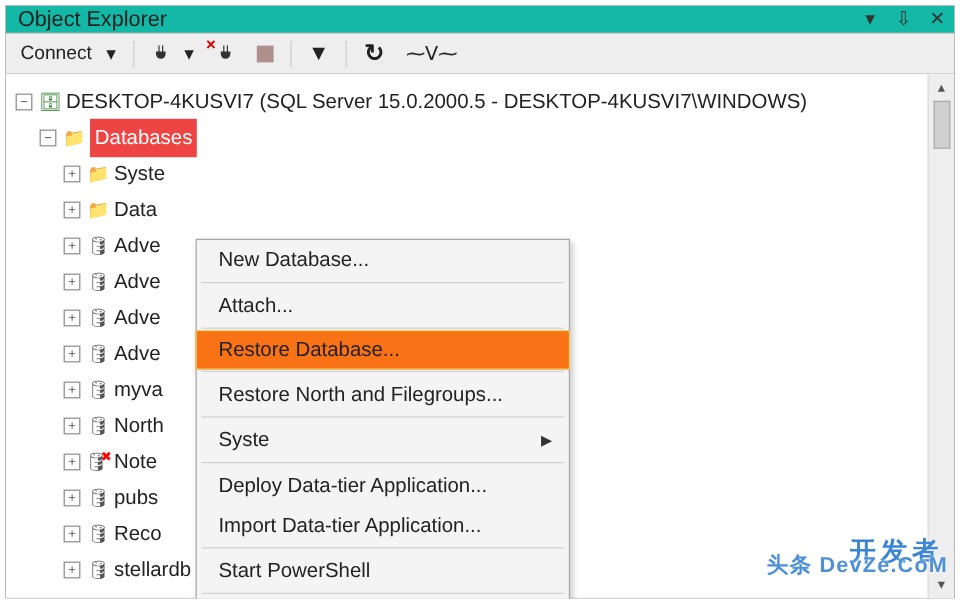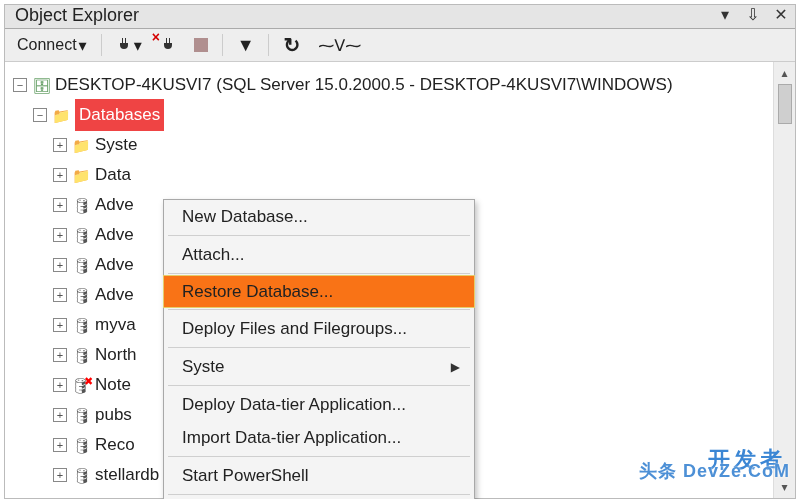--- a/index.html
+++ b/index.html
@@ -1,23 +1,23 @@
 <!DOCTYPE html>
 <html><head>
 <meta charset="utf-8">
 <style>
   * { box-sizing: border-box; margin: 0; padding: 0; font-family: "Segoe UI", Tahoma, sans-serif; }
   body { width: 800px; height: 503px; background: #fff; overflow: hidden; border: 4px solid #fff; position: relative; }
   .window { width: 100%; height: 100%; display: flex; flex-direction: column; border: 1px solid #bbb; }
-  .titlebar { background: #e5e5e5; display: flex; align-items: flex-start; height: 34px; border-bottom: 1px solid #aaa; gap: 22px; }
+  .titlebar { background: #14b8a6; display: flex; align-items: center; height: 34px; border-bottom: 1px solid #aaa; gap: 22px; }
   .title { font-size: 18px; padding: 0 10px; color: #222; flex: 1; }
   .titlebar-icons { display: flex; align-items: center; }
   .titlebar-icons span { width: 28px; text-align: center; font-size: 16px; color: #333; cursor: default; }
   .toolbar { background: #eee; height: 38px; display: flex; align-items: center; border-bottom: 1px solid #ccc; padding: 0 6px; gap: 6px; }
-  .toolbar .btn { font-size: 16px; color: #222; padding: 4px 6px; display: flex; align-items: center; gap: 2px; }
+  .toolbar .btn { font-size: 16px; color: #222; padding: 4px 6px; display: flex; align-items: center; gap: 12px; }
   .toolbar .sep { width: 1px; height: 22px; background: #ccc; margin: 0 2px; }
   .content { flex: 1; display: flex; background: #fff; position: relative; }
   .tree { flex: 1; padding: 8px 4px; font-size: 17px; color: #222; line-height: 1.8; overflow: hidden; }
   .tree-row { display: flex; align-items: center; white-space: nowrap; height: 30px; }
   .indent0 { padding-left: 4px; }
   .indent1 { padding-left: 24px; }
   .indent2 { padding-left: 44px; }
   .toggle { width: 14px; height: 14px; border: 1px solid #888; display: inline-flex; align-items: center; justify-content: center; font-size: 11px; line-height: 1; margin-right: 6px; color: #555; background: #fff; }
   .icon { width: 18px; display: inline-flex; justify-content: center; margin-right: 4px; font-size: 15px; }
   .folder-y { color: #e6b800; }
@@ -168,21 +168,21 @@
       <div class="ctx-sep"></div>
       <div class="ctx-item">
           <span>Attach...</span>
         </div>
       <div class="ctx-sep"></div>
       <div class="ctx-item hot">
           <span>Restore Database...</span>
         </div>
       <div class="ctx-sep"></div>
       <div class="ctx-item">
-          <span>Deploy Files and Filegroups...</span>
+          <span>Restore North and Filegroups...</span>
         </div>
       <div class="ctx-sep"></div>
       <div class="ctx-item">
           <span>Syste</span>
           <span class="ctx-arrow">▶</span>
         </div>
       <div class="ctx-sep"></div>
       <div class="ctx-item">
           <span>Deploy Data-tier Application...</span>
         </div>

